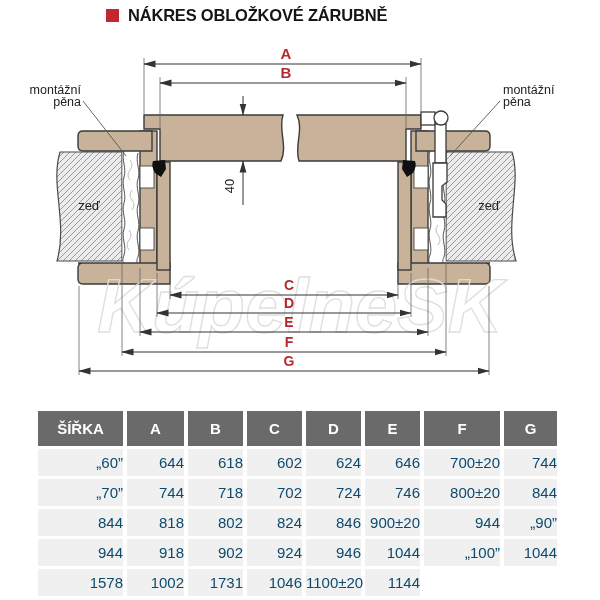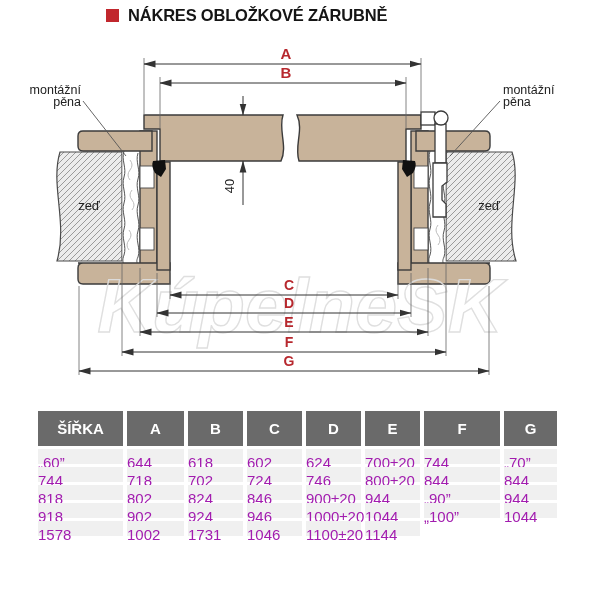--- a/index.html
+++ b/index.html
@@ -8,21 +8,21 @@
   .titlebar{position:absolute;left:106px;top:6px;display:flex;align-items:center;gap:9px;}
   .title-square{width:13px;height:13px;background:#c1272d;}
   .title-text{font-size:16.5px;font-weight:bold;color:#151515;letter-spacing:-0.2px;white-space:nowrap;}
   svg{position:absolute;left:0;top:0;}
   
   .dim-table{position:absolute;left:38px;top:411px;display:grid;
      grid-template-columns:85px 57px 55px 55px 55px 55px 76px 53px;
      gap:3px 4px;}
   .th{background:#6a6a6a;color:#fff;font-weight:bold;font-size:15px;height:35px;
       line-height:35px;text-align:center;}
-  .td{background:#f0f0f0;color:#a21caf;font-size:15px;height:15px;line-height:27px;text-align:left;}
+  .td{background:#f0f0f0;color:#0c4a6e;font-size:15px;height:27px;line-height:27px;text-align:right;}
 </style>
 </head>
 <body>
 
 <div class="page">
 
   <div class="titlebar">
     <div class="title-square"></div>
     <div class="title-text">NÁKRES OBLOŽKOVÉ ZÁRUBNĚ</div>
   </div>
@@ -147,20 +147,21 @@
     <div class="th">D</div>
     <div class="th">E</div>
     <div class="th">F</div>
     <div class="th">G</div>
 
     <div class="td">„60”</div>
     <div class="td">644</div>
     <div class="td">618</div>
     <div class="td">602</div>
     <div class="td">624</div>
+    <div class="td">646</div>
     <div class="td">700±20</div>
     <div class="td">744</div>
 
     <div class="td">„70”</div>
     <div class="td">744</div>
     <div class="td">718</div>
     <div class="td">702</div>
     <div class="td">724</div>
     <div class="td">746</div>
     <div class="td">800±20</div>
@@ -173,21 +174,20 @@
     <div class="td">846</div>
     <div class="td">900±20</div>
     <div class="td">944</div>
 
     <div class="td">„90”</div>
     <div class="td">944</div>
     <div class="td">918</div>
     <div class="td">902</div>
     <div class="td">924</div>
     <div class="td">946</div>
-    <div class="td">1000±20</div>
     <div class="td">1044</div>
 
     <div class="td">„100”</div>
     <div class="td">1044</div>
     <div class="td">1578</div>
     <div class="td">1002</div>
     <div class="td">1731</div>
     <div class="td">1046</div>
     <div class="td">1100±20</div>
     <div class="td">1144</div>

